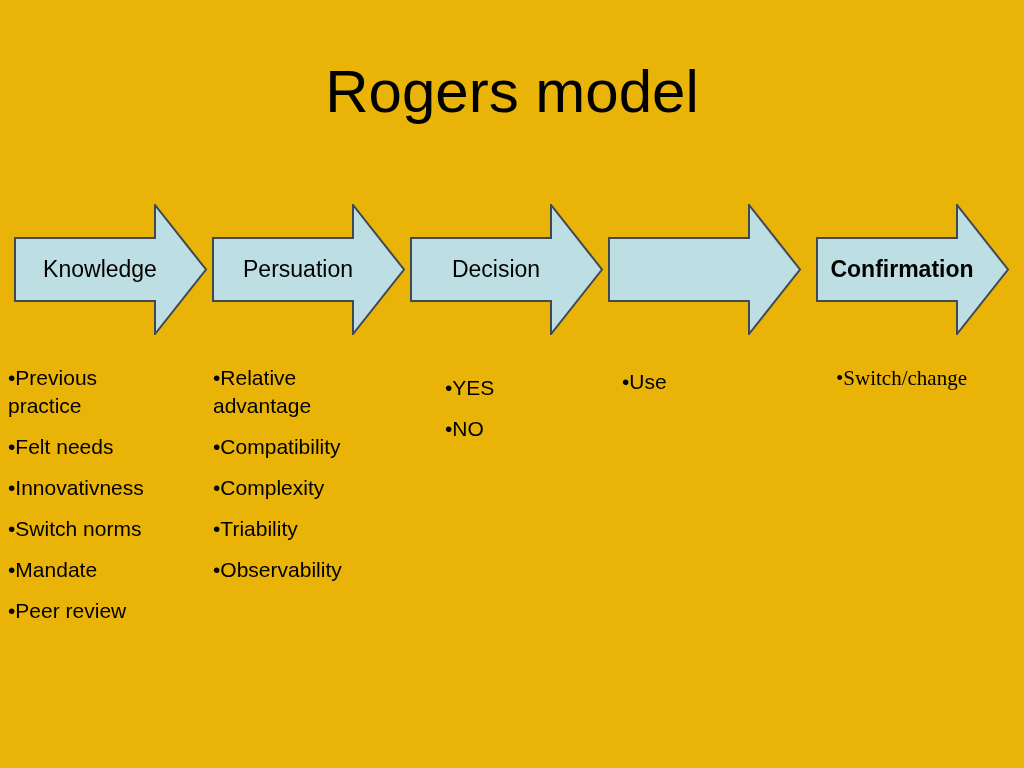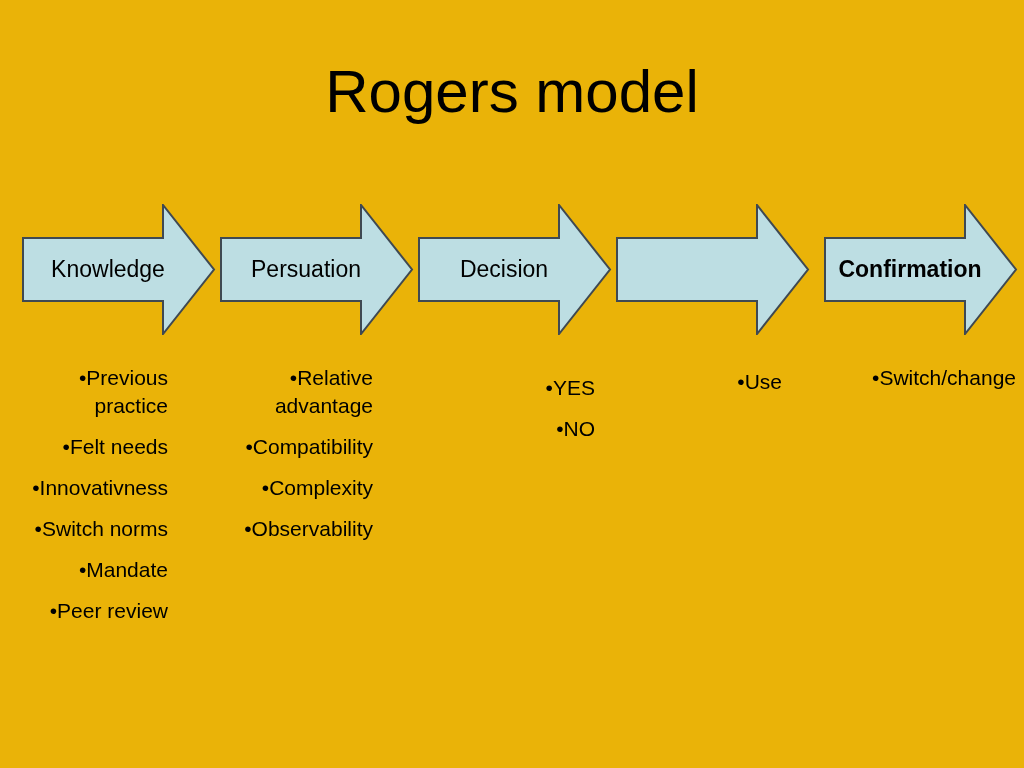--- a/index.html
+++ b/index.html
@@ -26,21 +26,20 @@
     line-height: 72px;
     font-weight: 400;
     color: #000000;
     white-space: nowrap;
   }
   .stage-arrow {
     position: absolute;
     top: 204px;
     width: 194px;
     height: 131px;
-    margin-left: 8px;
   }
   .stage-arrow svg {
     position: absolute;
     left: 0;
     top: 0;
     display: block;
   }
   .arrow-label {
     position: absolute;
     left: 0;
@@ -61,30 +60,29 @@
   .a5 { left: 816px; font-weight: bold; }
 
   .stage-list {
     position: absolute;
     font-size: 21px;
     line-height: 28px;
     color: #000000;
   }
   .stage-list .li {
     margin: 0 0 13px 0;
-    text-align: right;
   }
   .stage-list .li::before {
     content: "\2022";
   }
   .l1 { left: 8px;   top: 364px; width: 160px; }
   .l2 { left: 213px; top: 364px; width: 160px; }
   .l3 { left: 445px; top: 374px; width: 150px; }
   .l4 { left: 622px; top: 368px; width: 160px; }
-  .l5 { left: 836px; top: 364px; width: 180px; }
+  .l5 { left: 836px; top: 364px; width: 180px; font-family: Liberation Serif, serif; }
 </style>
 </head>
 <body>
 
 <div id="slide">
 
   <div class="slide-title">Rogers model</div>
 
   <div class="stage-arrow a1">
     <svg width="194" height="131" viewBox="0 0 194 131">
@@ -126,20 +124,21 @@
     <div class="li">Innovativness</div>
     <div class="li">Switch norms</div>
     <div class="li">Mandate</div>
     <div class="li">Peer review</div>
   </div>
 
   <div class="stage-list l2">
     <div class="li">Relative advantage</div>
     <div class="li">Compatibility</div>
     <div class="li">Complexity</div>
+    <div class="li">Triability</div>
     <div class="li">Observability</div>
   </div>
 
   <div class="stage-list l3">
     <div class="li">YES</div>
     <div class="li">NO</div>
   </div>
 
   <div class="stage-list l4">
     <div class="li">Use</div>

